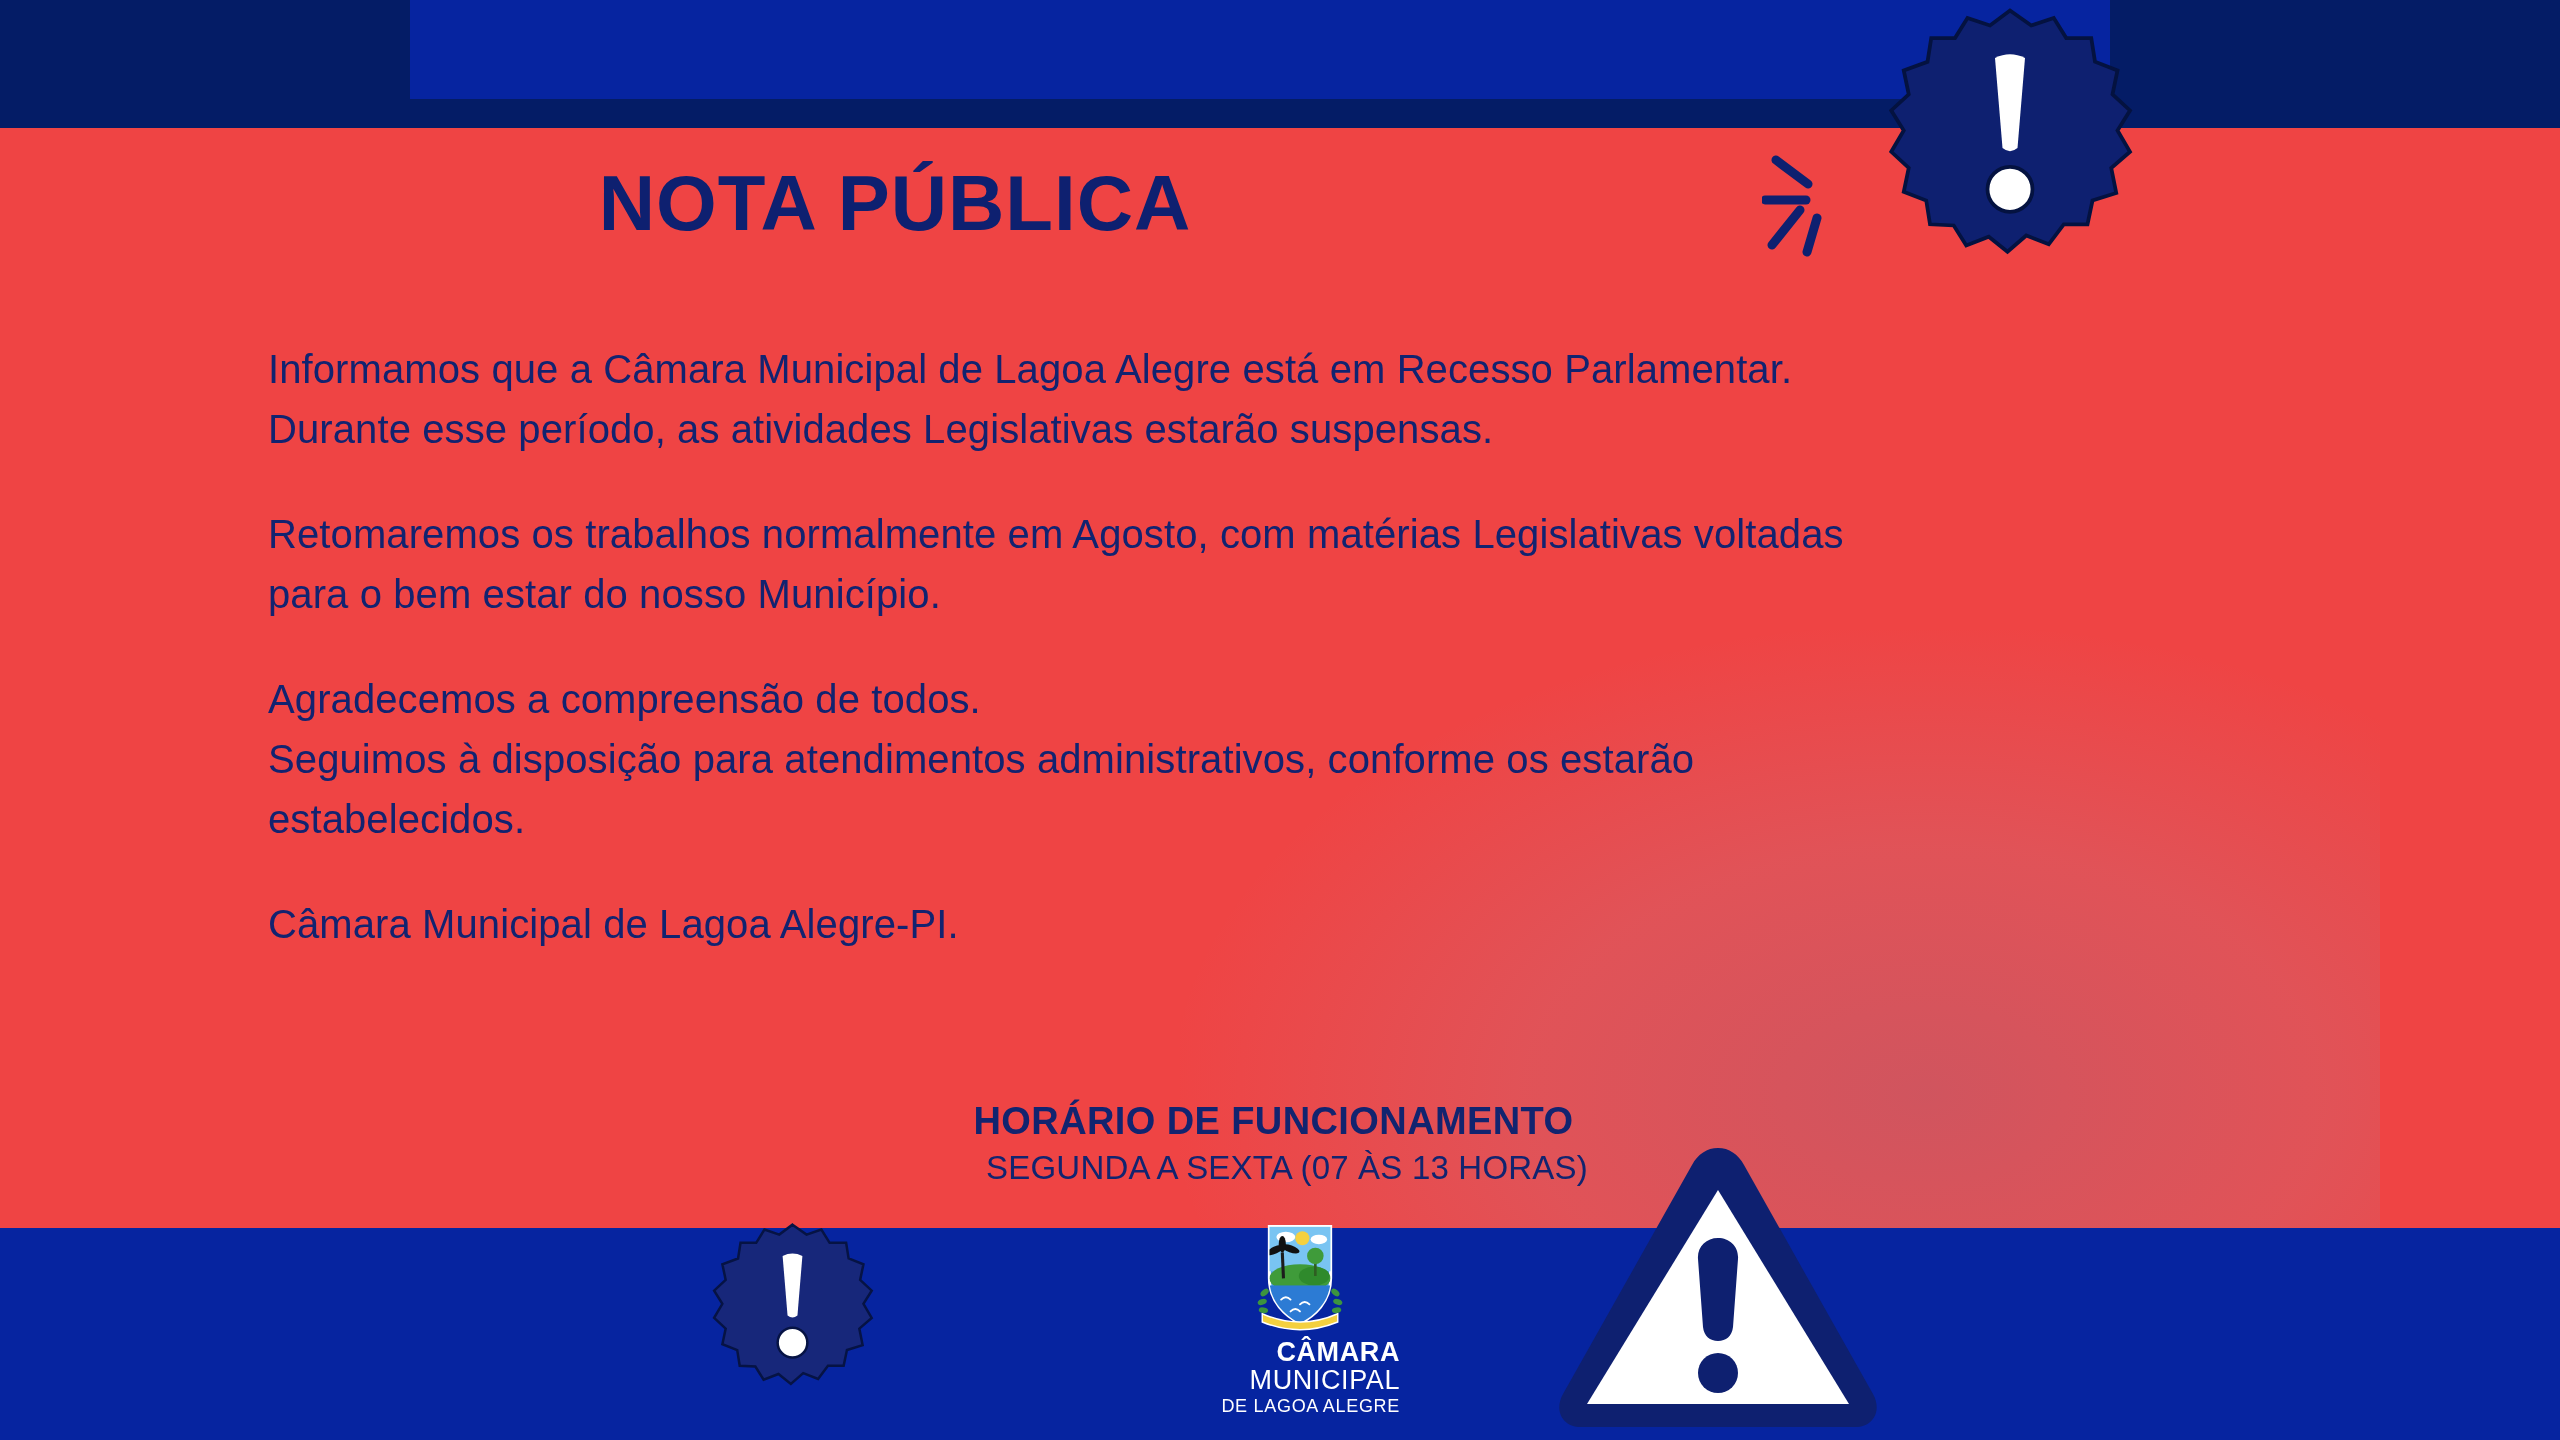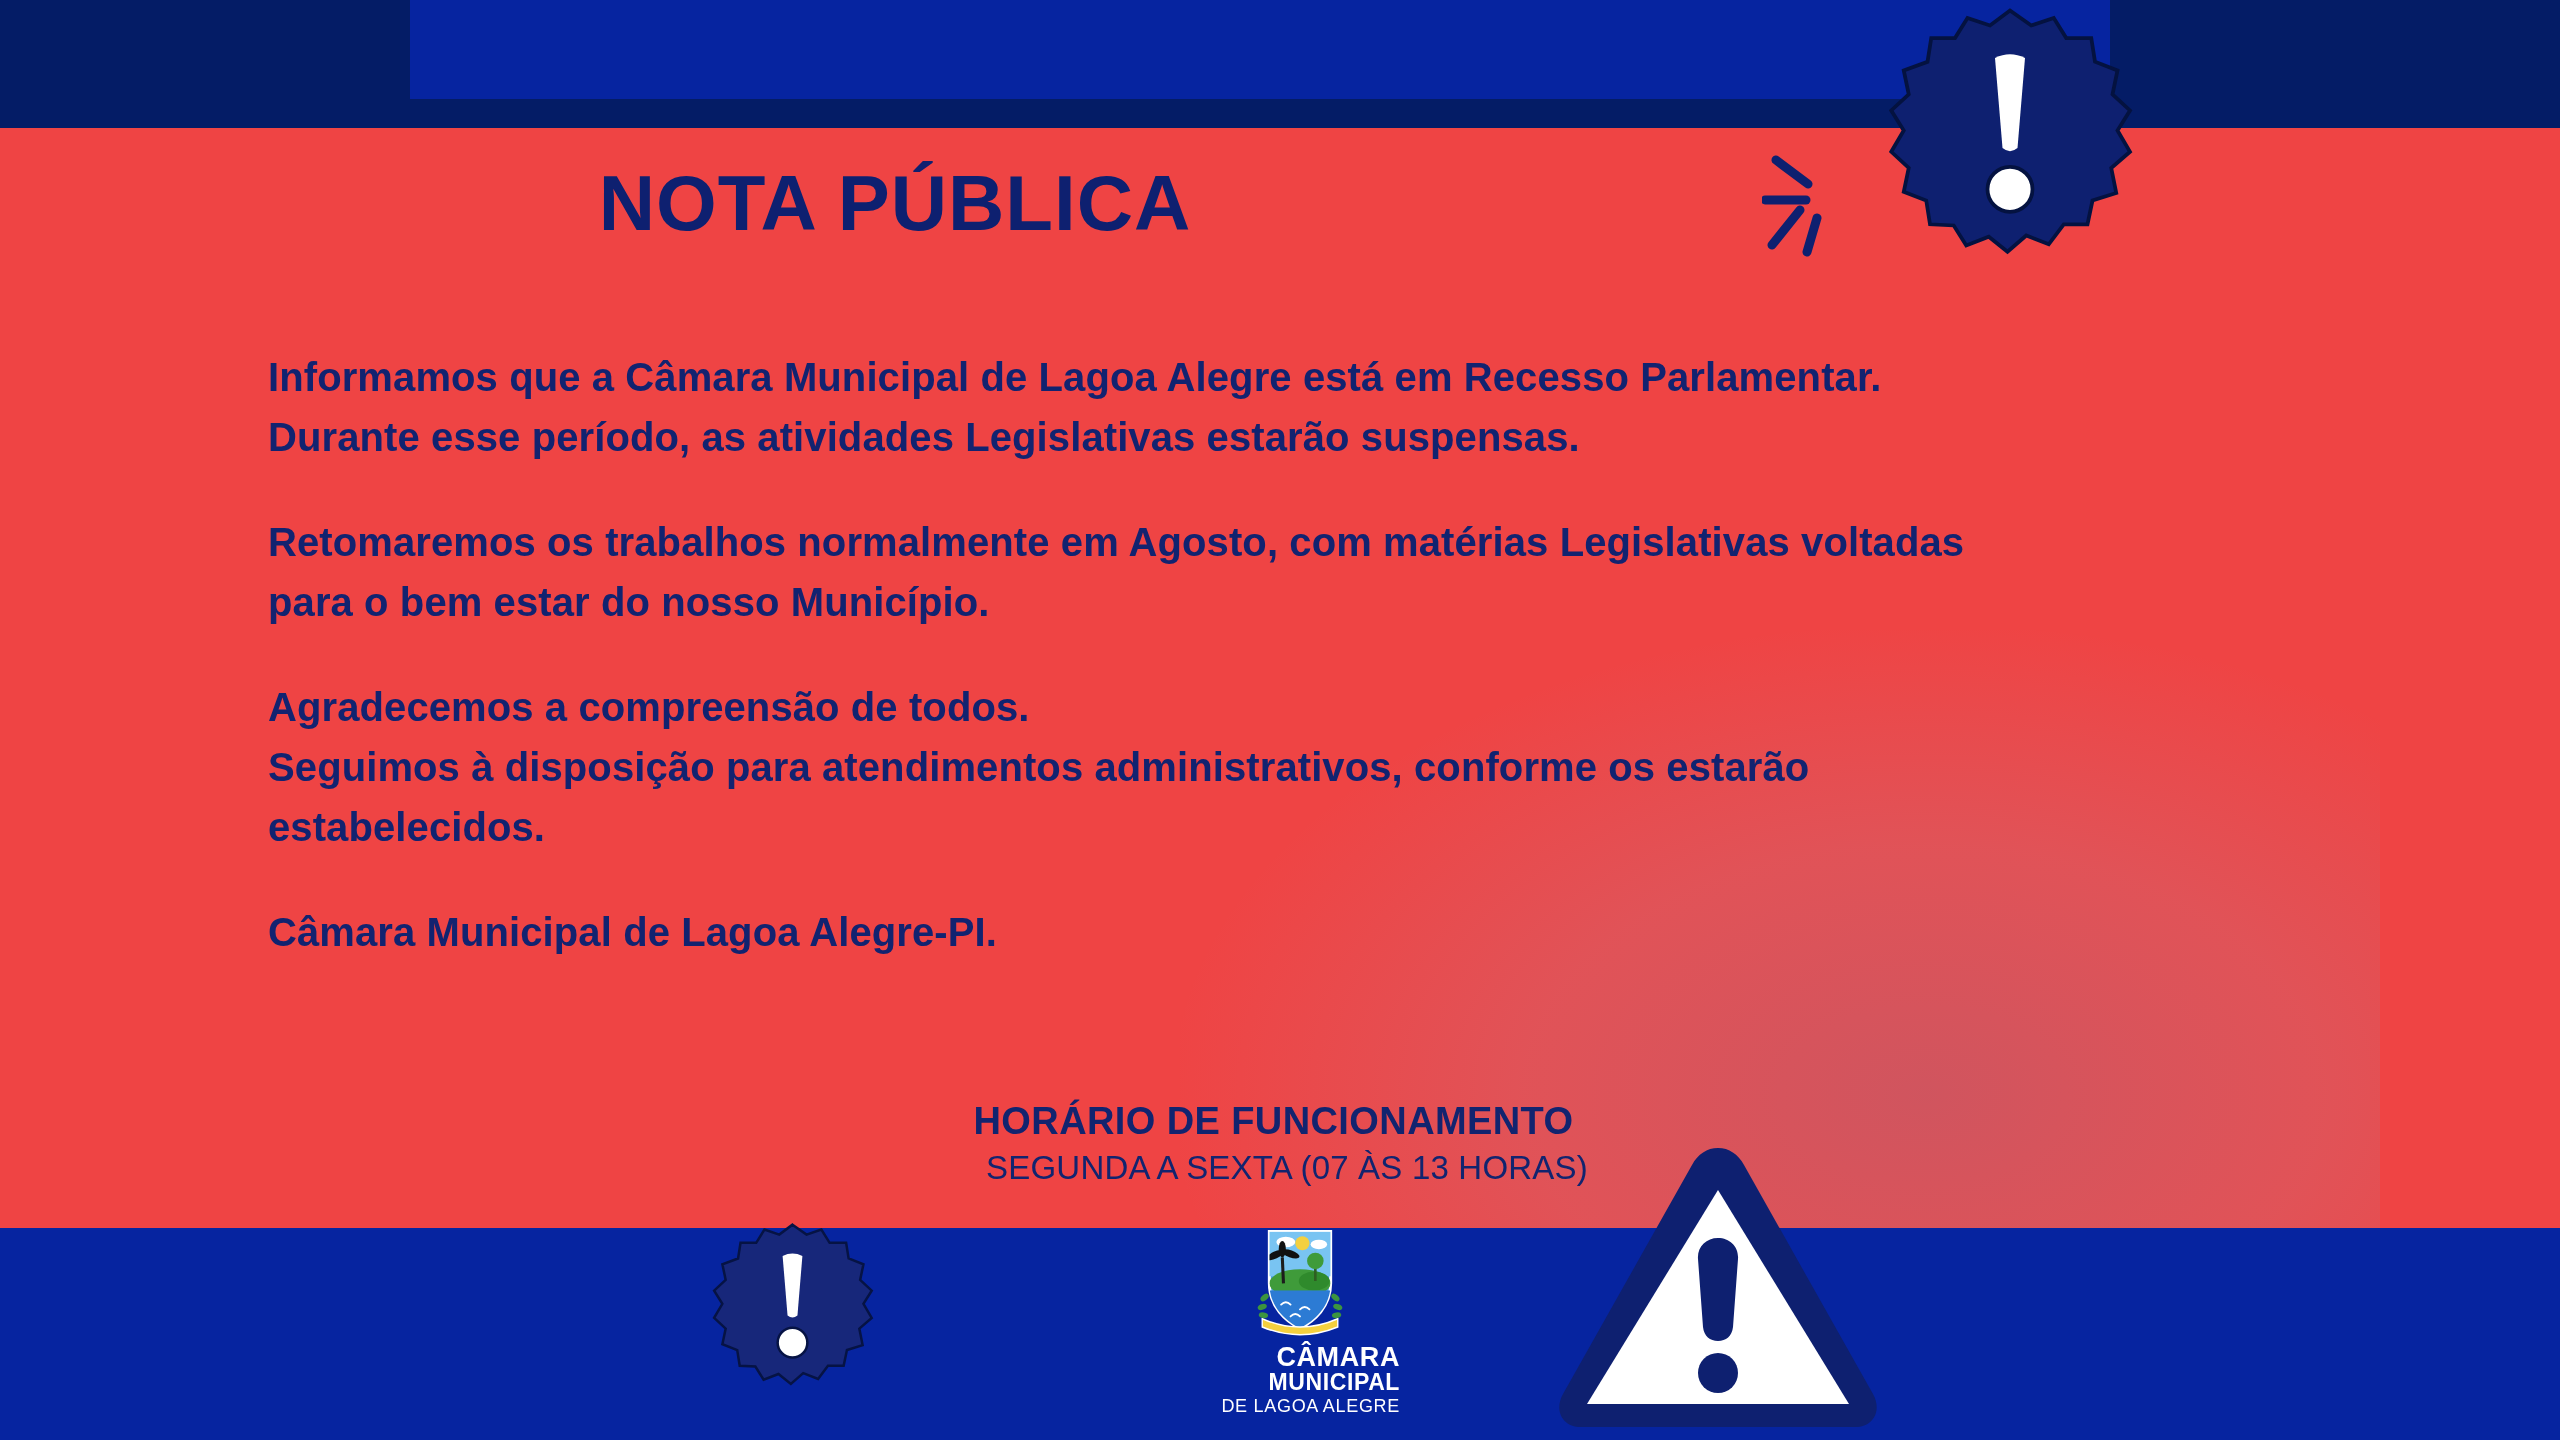--- a/index.html
+++ b/index.html
@@ -90,26 +90,26 @@
     width: 130px;
     height: 125px;
     z-index: 6;
   }
   .spark-group svg { width: 100%; height: 100%; display: block; }
 
   
   .body-copy {
     position: absolute;
     left: 268px;
-    top: 348px;
+    top: 340px;
     width: 2060px;
     z-index: 5;
     color: #122370;
     font-size: 40px;
-    font-weight: 700;
+    font-weight: 400;
     line-height: 1.49;
     letter-spacing: 0.1px;
   }
   .para { margin: 0 0 46px 0; }
   .para:last-child { margin-bottom: 0; }
   .para .ln { display: block; }
 
   
   .hours {
     position: absolute;
@@ -180,22 +180,22 @@
   .logo-l1 {
     color: #ffffff;
     font-size: 27px;
     font-weight: 700;
     letter-spacing: 0.6px;
     line-height: 1.0;
     margin-top: 4px;
   }
   .logo-l2 {
     color: #ffffff;
-    font-size: 23px;
-    font-weight: 700;
+    font-size: 27px;
+    font-weight: 400;
     letter-spacing: 0.6px;
     line-height: 1.04;
   }
   .logo-l3 {
     color: #ffffff;
     font-size: 18px;
     font-weight: 400;
     letter-spacing: 0.7px;
     line-height: 1.2;
     margin-top: 2px;

